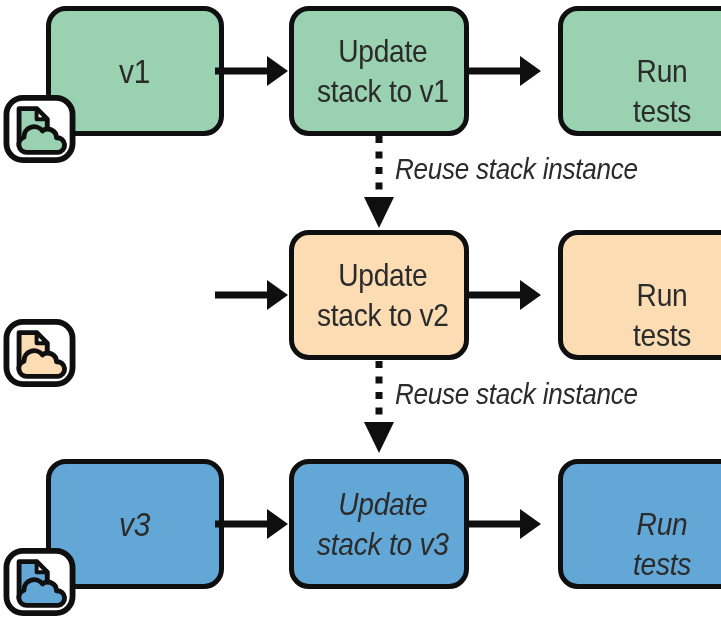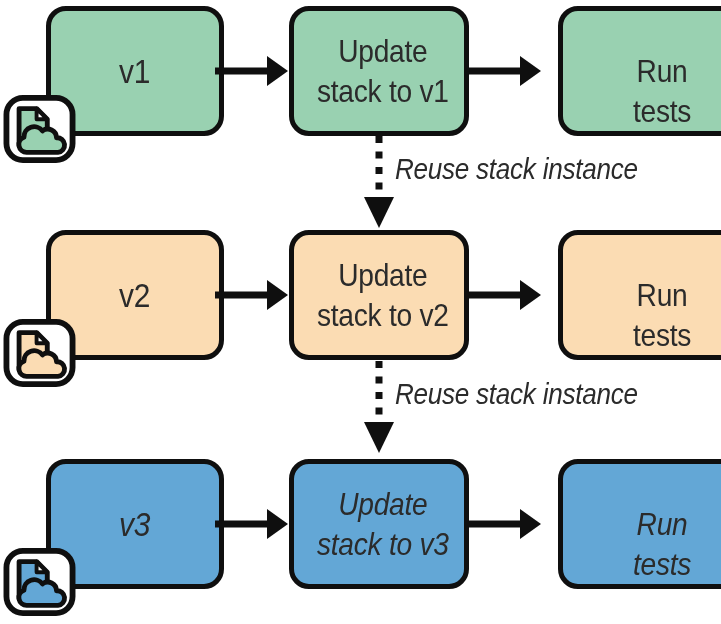--- a/index.html
+++ b/index.html
@@ -92,23 +92,20 @@
 
   <div class="connector" style="top:136px">
     <svg class="varrow" width="44" height="95" viewBox="0 0 44 95">
       <line x1="22" y1="0" x2="22" y2="62" stroke="var(--border)" stroke-width="7" stroke-dasharray="7 8.5"></line>
       <polygon points="7,61 37,61 22,92" fill="var(--border)"></polygon>
     </svg>
     <span class="reuse-label">Reuse stack instance</span>
   </div>
 
   <div class="row" style="top: 230px; --row-color: #fbdcb3;">
-    <div class="node box-version">
-      <span class="box-label version-label">v2</span>
-    </div>
     <svg class="harrow" style="left:215px" width="74" height="34" viewBox="0 0 74 34">
       <line x1="0" y1="17" x2="54" y2="17" stroke="var(--border)" stroke-width="7"></line>
       <polygon points="52,2 52,32 73,17" fill="var(--border)"></polygon>
     </svg>
     <div class="node box-update">
       <span class="box-label">Update
 stack to v2</span>
     </div>
     <svg class="harrow" style="left:468px" width="74" height="34" viewBox="0 0 74 34">
       <line x1="0" y1="17" x2="54" y2="17" stroke="var(--border)" stroke-width="7"></line>

